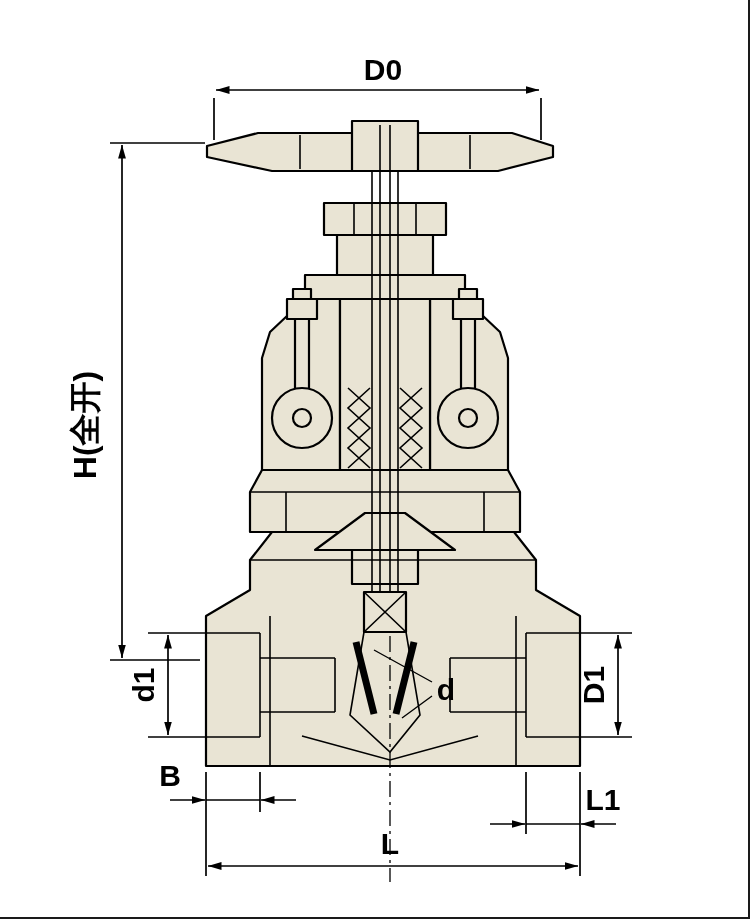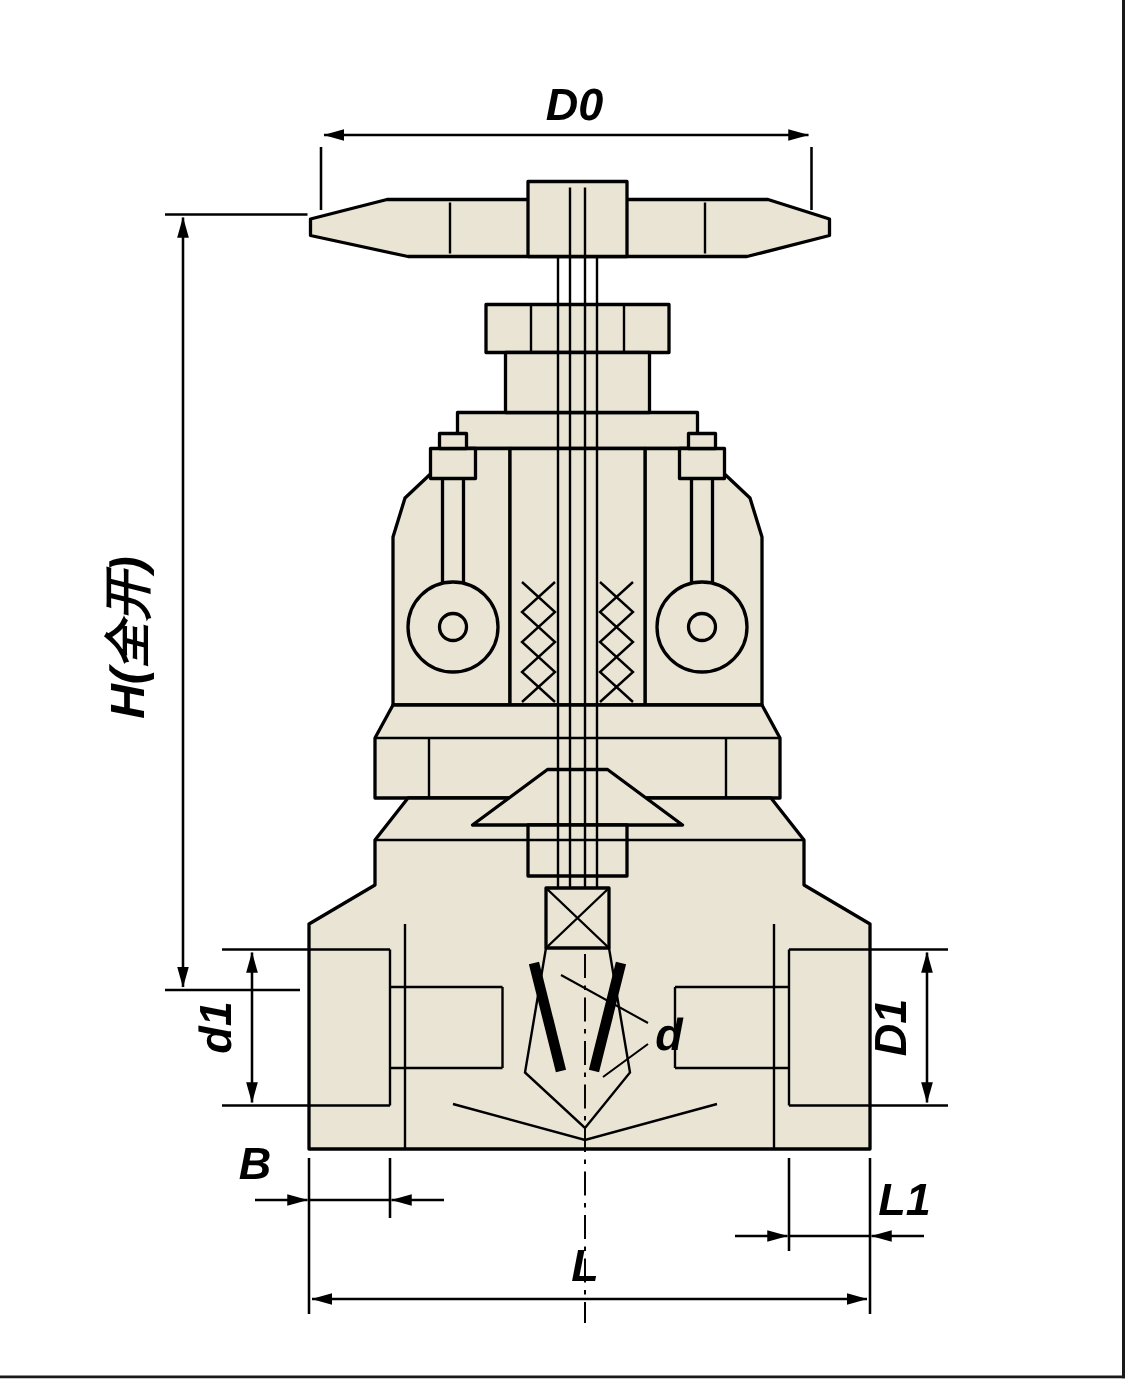--- a/index.html
+++ b/index.html
@@ -10,21 +10,20 @@
   }
   .page {
     position: relative;
     width: 750px;
     height: 919px;
     background: #ffffff;
     border-right: 2px solid #1a1a1a;
     border-bottom: 2px solid #1a1a1a;
     box-sizing: border-box;
     overflow: hidden;
-    font-style: italic;
   }
   svg { display: block; }
   .dim-text {
     font-family: "Liberation Sans", sans-serif;
     font-weight: bold;
     font-size: 30px;
     fill: #000000;
   }
 </style>
 </head>

